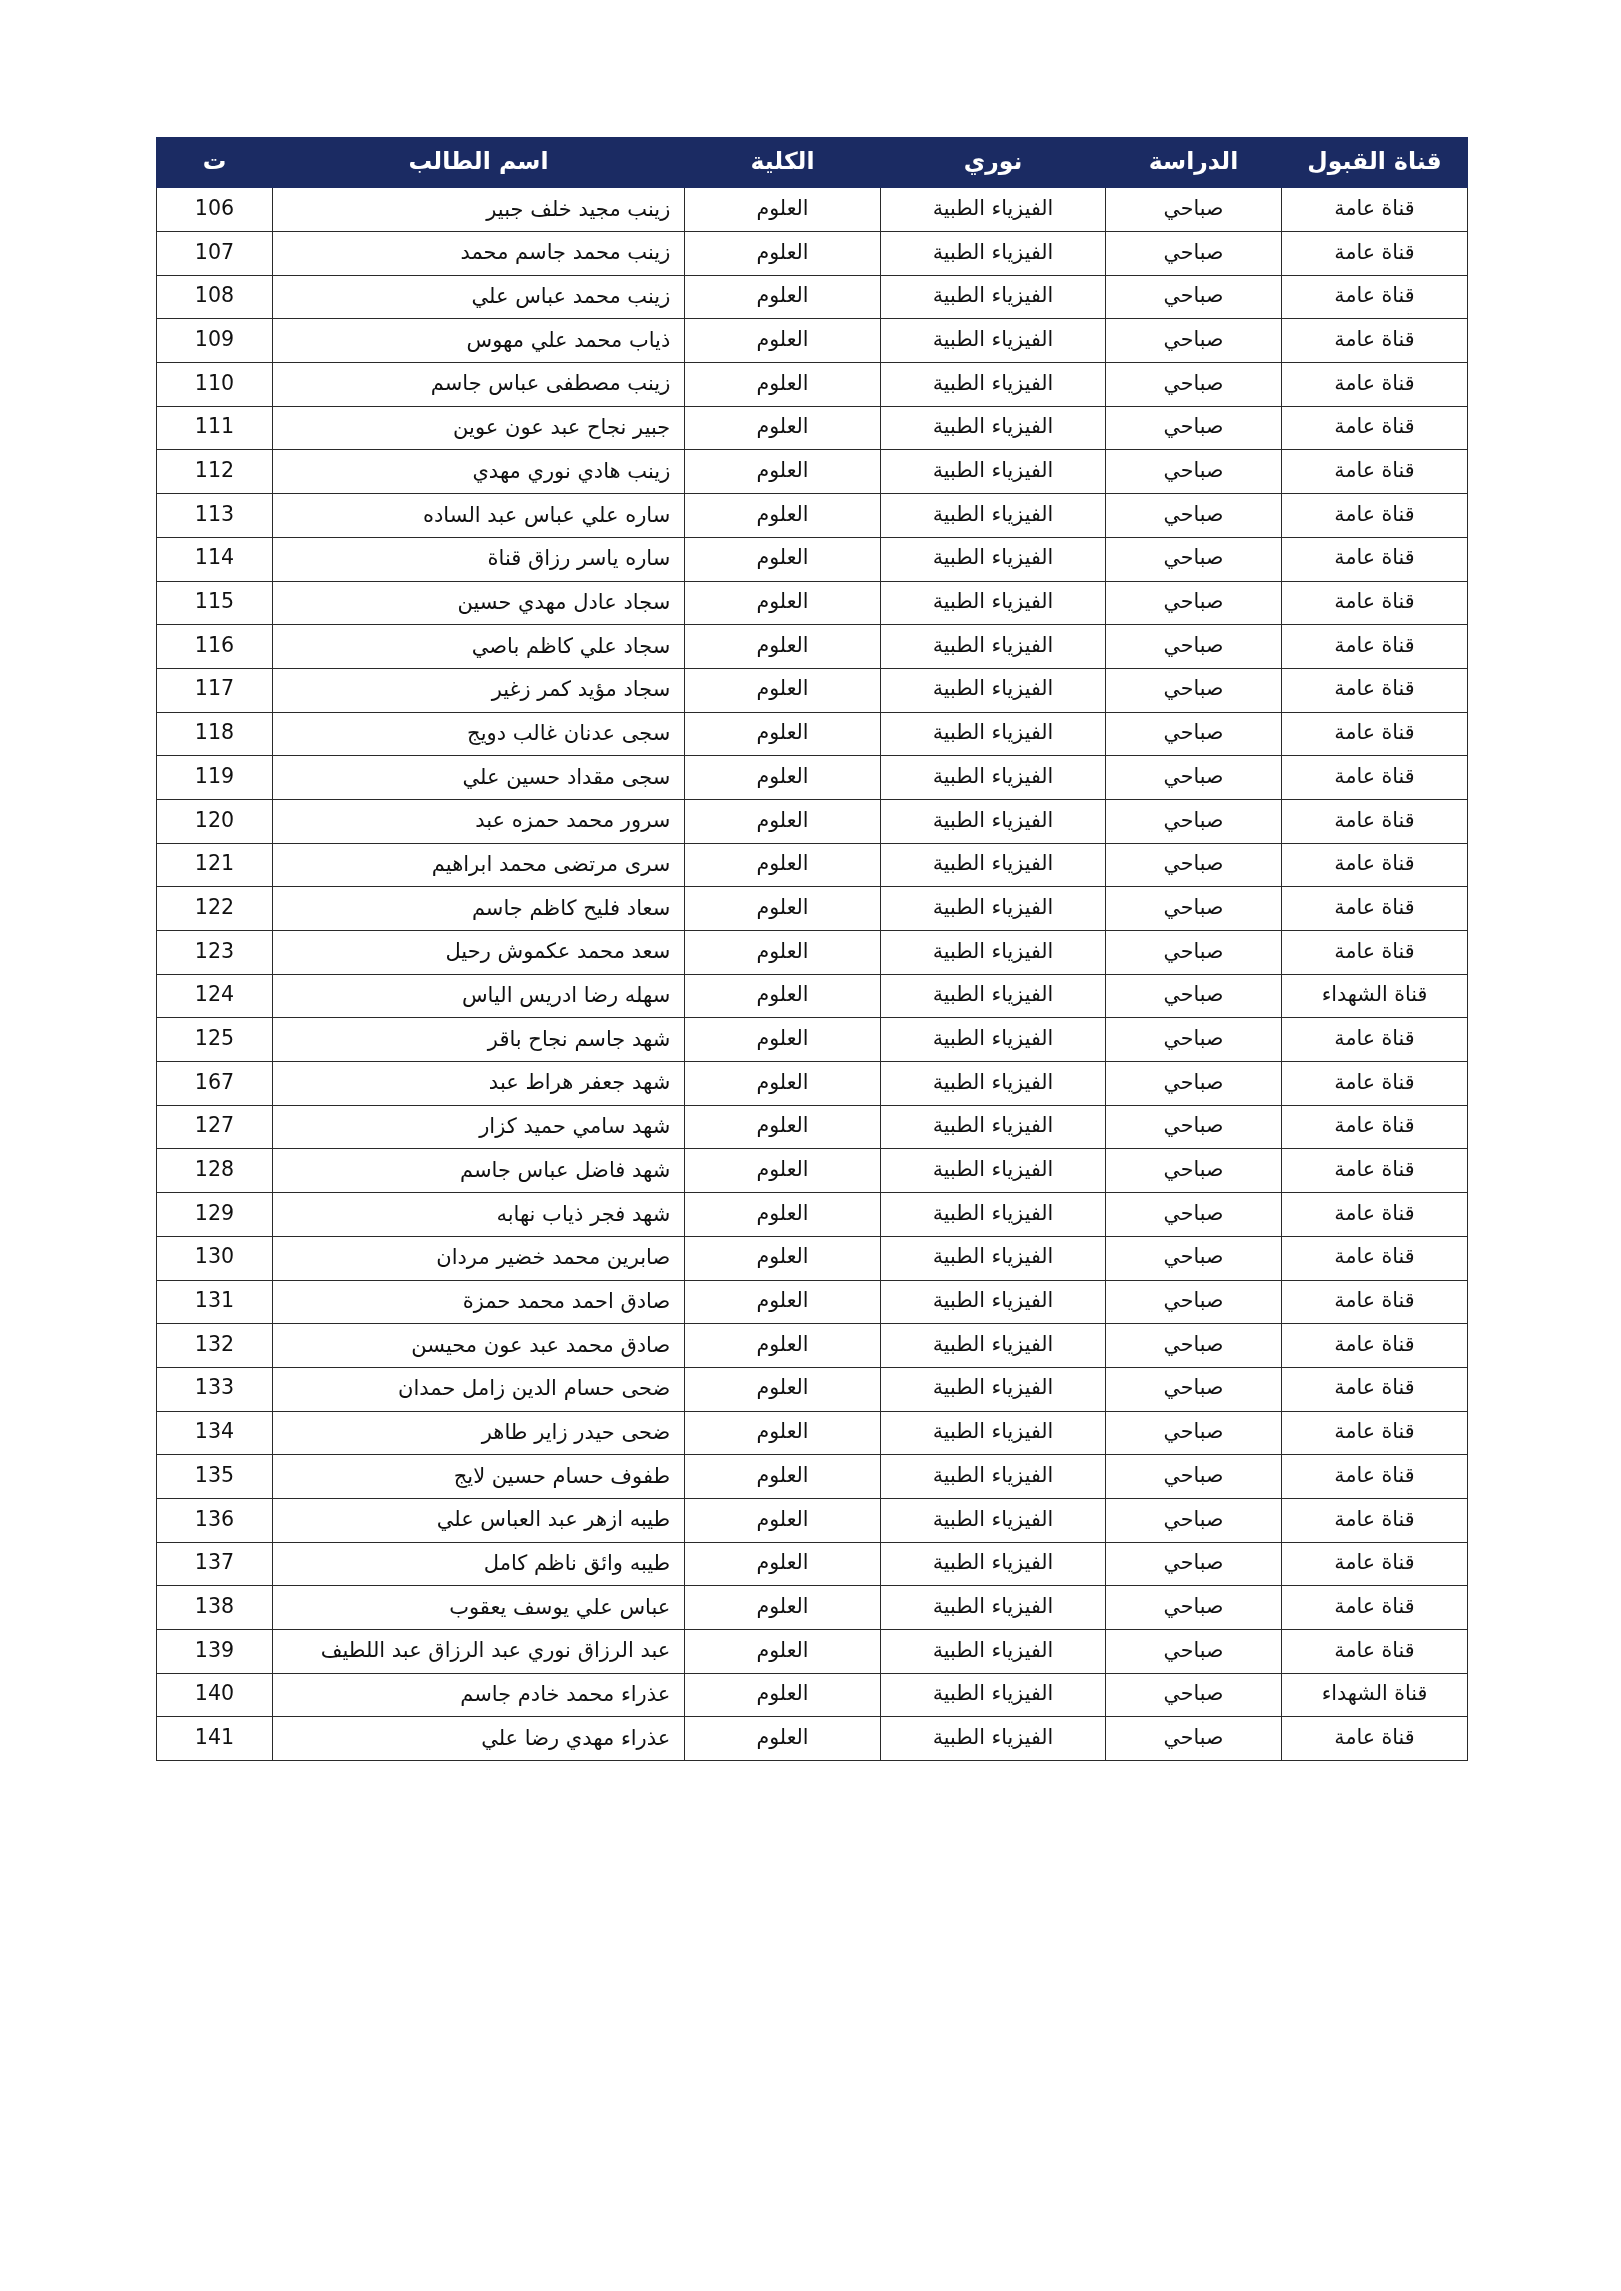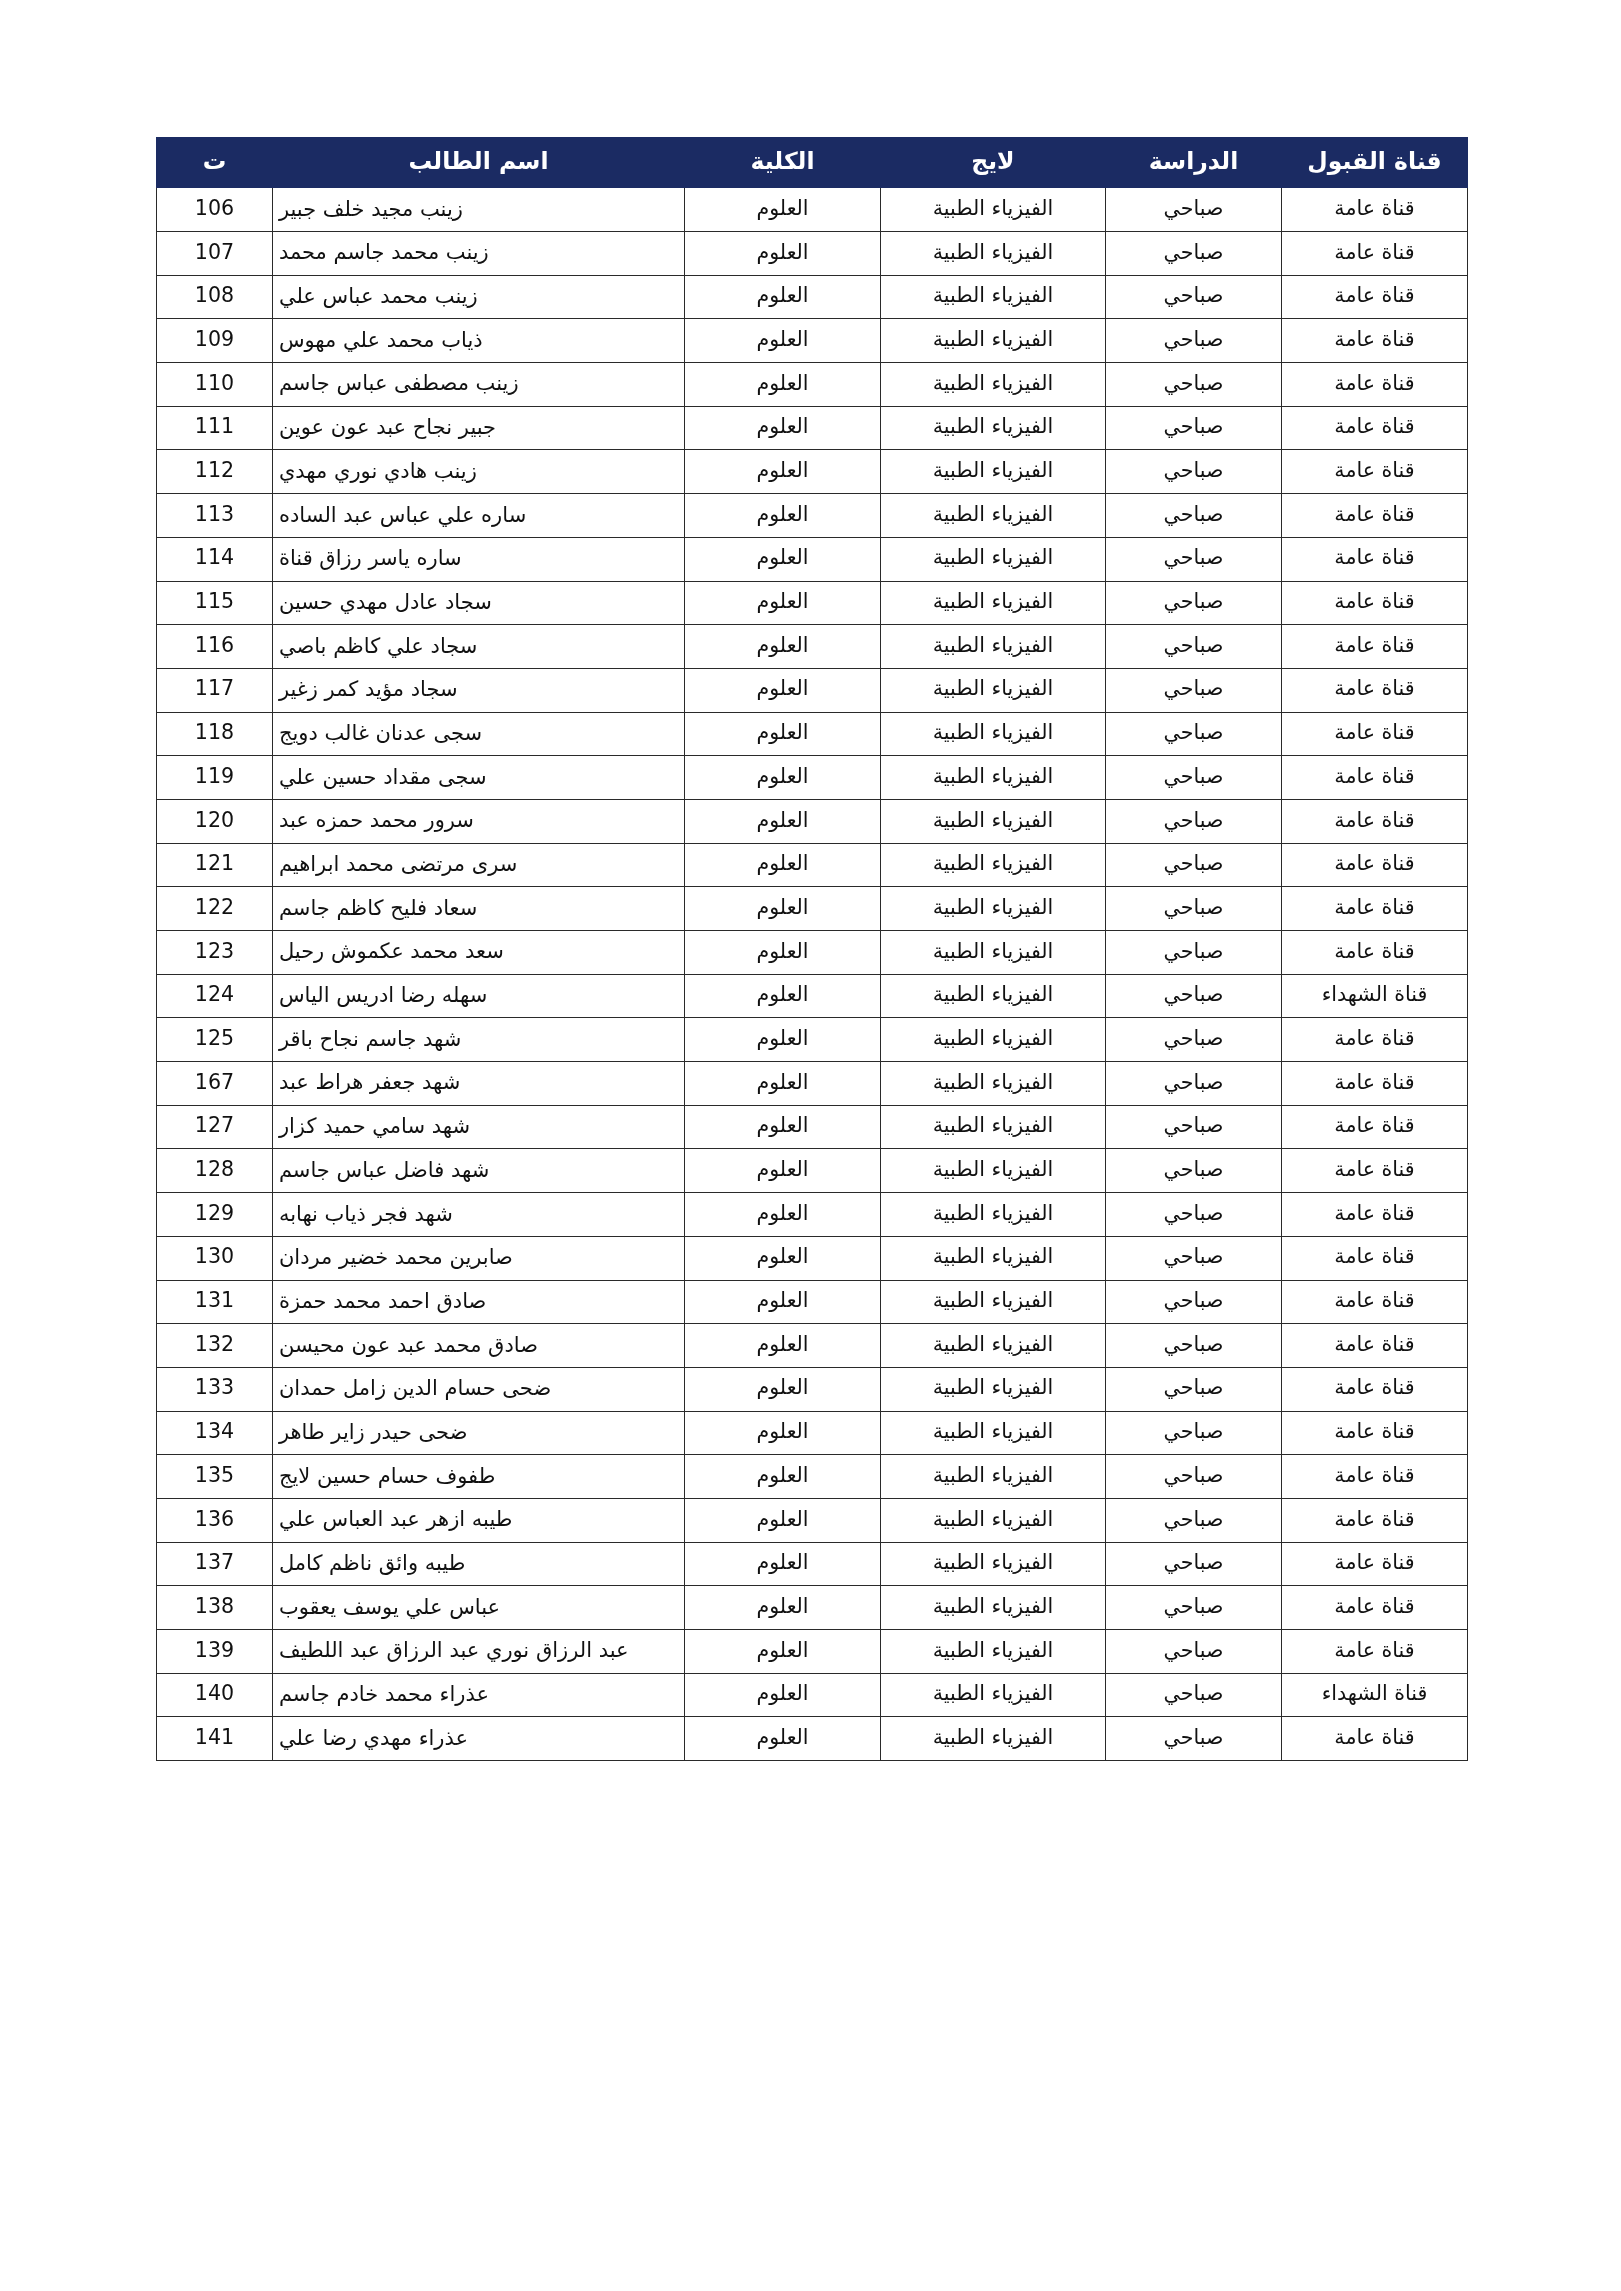--- a/index.html
+++ b/index.html
@@ -60,21 +60,21 @@
     height: 29px;
     line-height: 1.05;
     white-space: nowrap;
     overflow: hidden;
   }
   table.roster tbody td.idx {
     font-size: 20.6px;
     direction: ltr;
   }
   table.roster tbody td.name {
-    text-align: left;
+    text-align: right;
     padding-right: 13.7px;
     font-size: 21px;
   }
 </style>
 </head>
 <body>
 
 <div class="page">
   <div class="table-wrap">
     <table class="roster">
@@ -83,21 +83,21 @@
         <col class="c-study">
         <col class="c-dept">
         <col class="c-coll">
         <col class="c-name">
         <col class="c-idx">
       </colgroup>
       <thead>
         <tr>
           <th>قناة القبول</th>
           <th>الدراسة</th>
-          <th>لايج</th>
+          <th>نوري</th>
           <th>الكلية</th>
           <th>اسم الطالب</th>
           <th>ت</th>
         </tr>
       </thead>
       <tbody id="roster-body">
           <tr>
             <td class="">قناة عامة</td>
             <td class="">صباحي</td>
             <td class="">الفيزياء الطبية</td>

